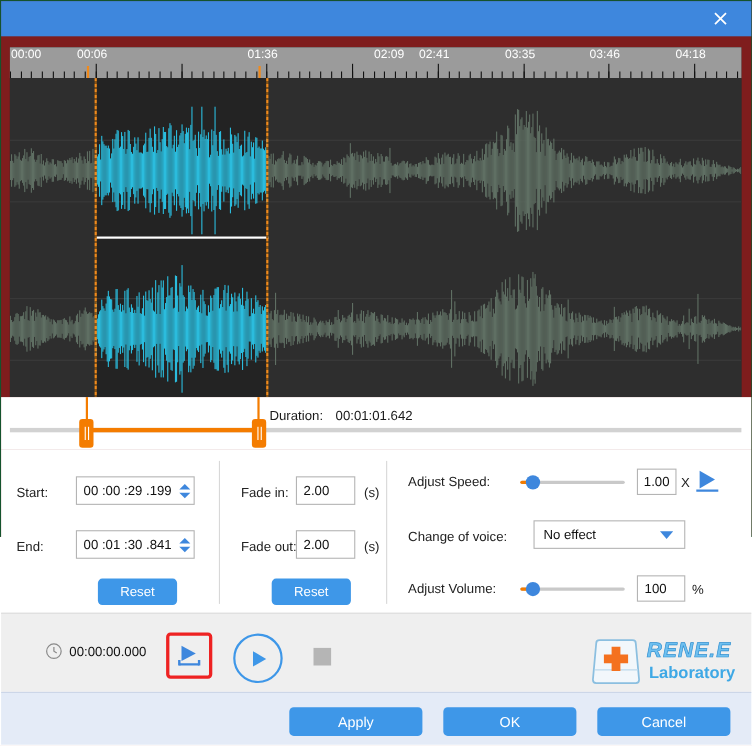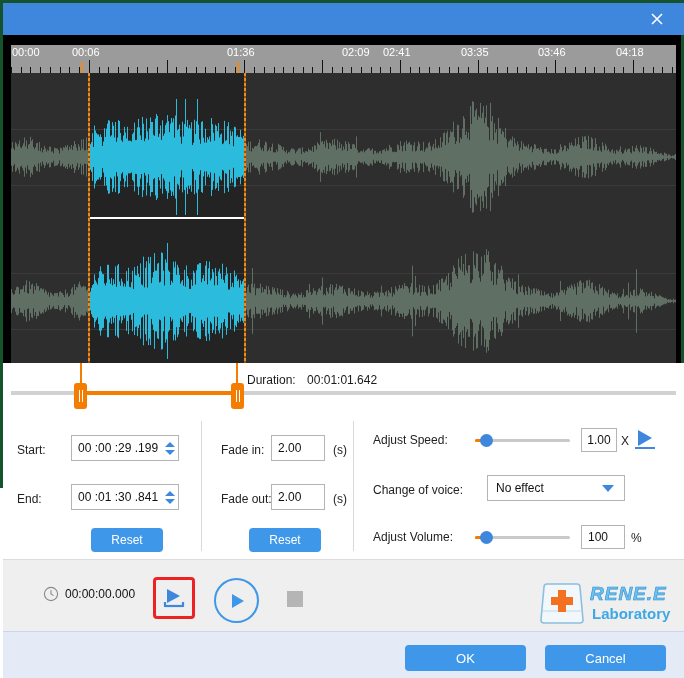--- a/index.html
+++ b/index.html
@@ -5,22 +5,22 @@
   * { box-sizing: border-box; margin: 0; padding: 0; }
   html, body {
     width: 684px; height: 678px;
     font-family: "Liberation Sans", sans-serif;
     background: #ffffff;
     overflow: hidden;
   }
   #app {
     position: relative;
     width: 684px; height: 488px;
-    background: #000000;
-    border: 3px solid #14532d;
+    background: #7f1d1d;
+    border: 1px solid #14532d;
   }
 
   
   .titlebar {
     position: absolute; left: 0; top: 0;
     width: 682px; height: 32px;
     background: #3e87dd;
   }
   .close-btn {
     position: absolute; right: 8px; top: 0;
@@ -1839,17 +1839,18 @@
     <svg width="48" height="46" viewBox="0 0 48 46">
       <path d="M6 6 Q6 3 9 3 L39 3 Q42 3 42 6 L45 39 Q45 42 42 42 L6 42 Q3 42 3 39 Z" fill="#f2f7fb" stroke="#8bbfe0" stroke-width="1.6"></path>
       <path d="M5 30 L44 30" stroke="#bcd9ec" stroke-width="1.2" fill="none"></path>
       <path d="M20 9 L28 9 L28 16 L35 16 L35 24 L28 24 L28 31 L20 31 L20 24 L13 24 L13 16 L20 16 Z" fill="#f4711f"></path>
     </svg>
     <div class="logo-text1">RENE.E</div>
     <div class="logo-text2">Laboratory</div>
   </div>
 
   <div class="footer">
+    <button class="btn-blue" style="left:262px;">Apply</button>
     <button class="btn-blue" style="left:402px;">OK</button>
     <button class="btn-blue" style="left:542px;">Cancel</button>
   </div>
 
 </div>
 
 </body></html>

